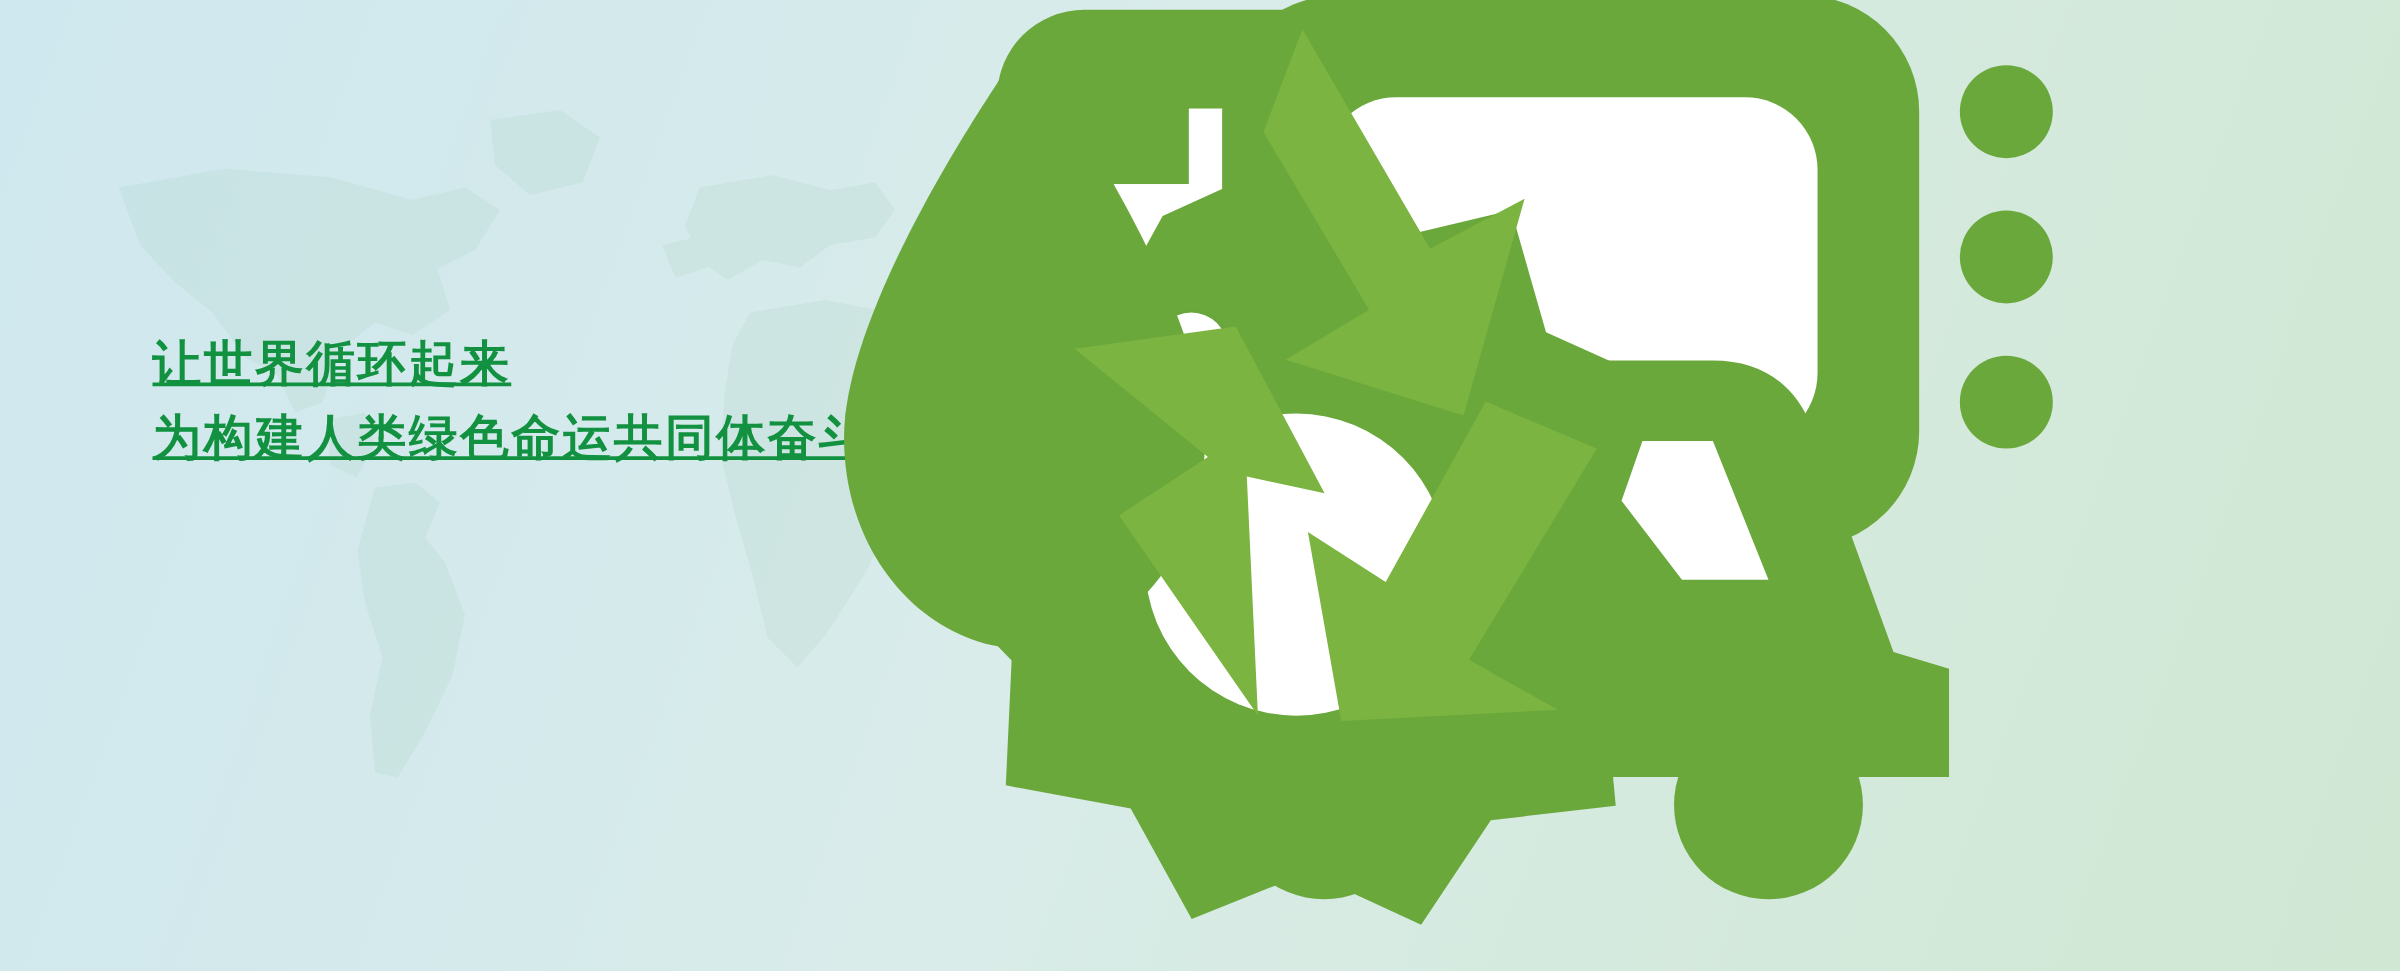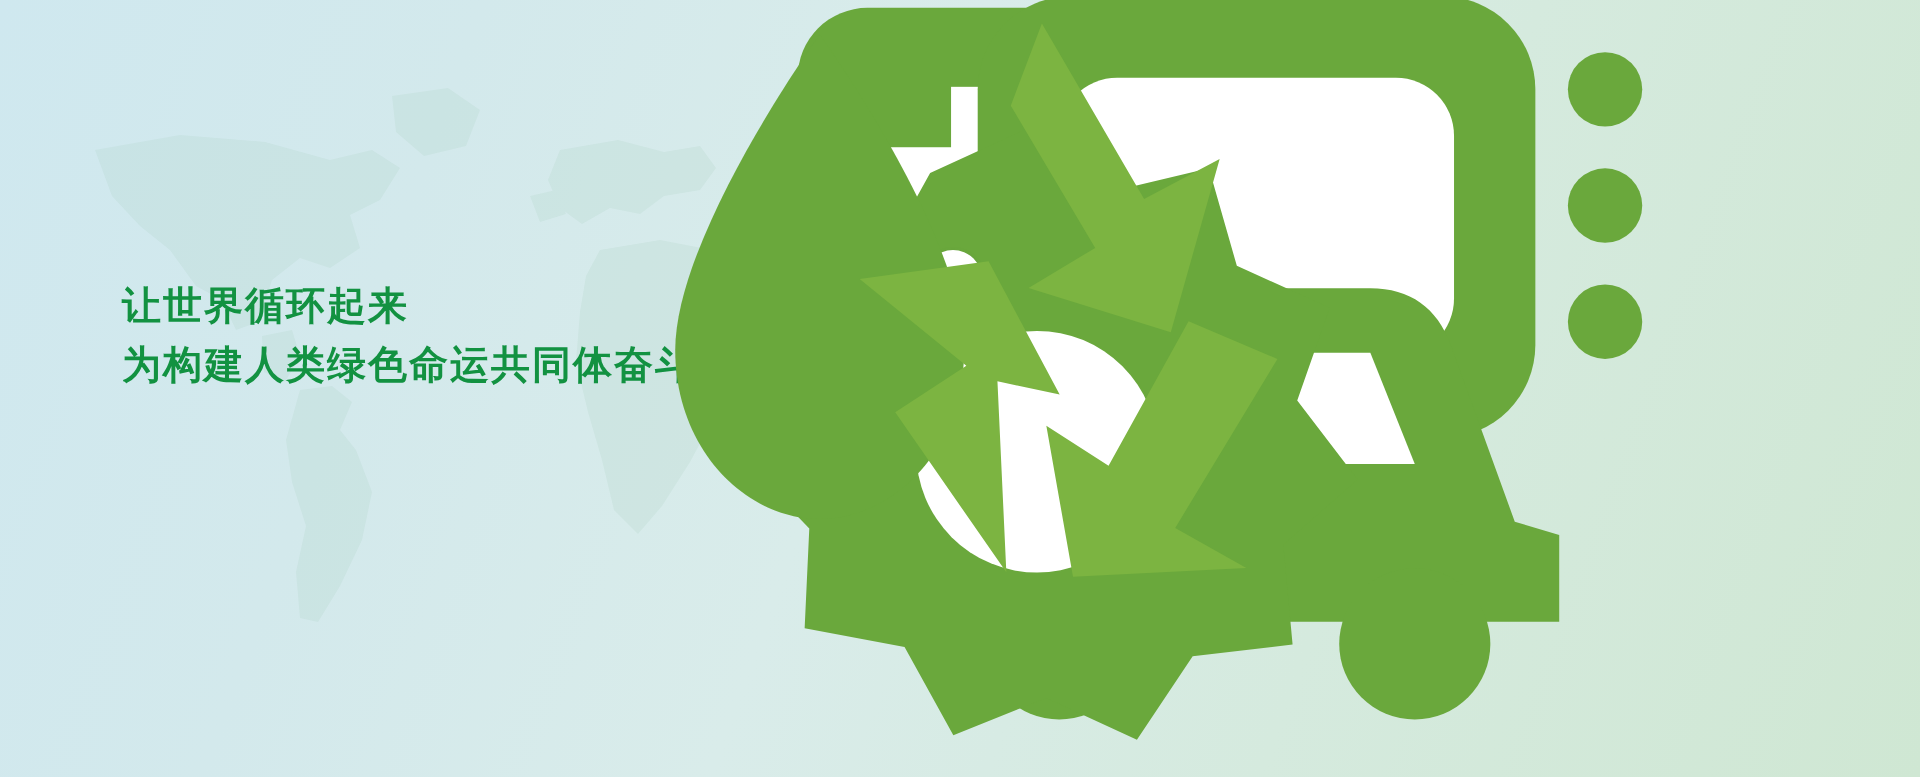--- a/index.html
+++ b/index.html
@@ -27,24 +27,25 @@
     left: 0; top: 0;
     width: 1920px; height: 777px;
     opacity: 0.30;
     pointer-events: none;
   }
 
   
   .headline {
     position: absolute;
     left: 122px;
-    top: 276px;
+    top: 262px;
     color: #129241;
     letter-spacing: 2px;
     line-height: 1.52;
+    text-decoration: underline;
   }
   .headline .ln {
     font-size: 39px;
     font-weight: 700;
     white-space: nowrap;
     color: #129241;
   }
 
   
   .diagram {

